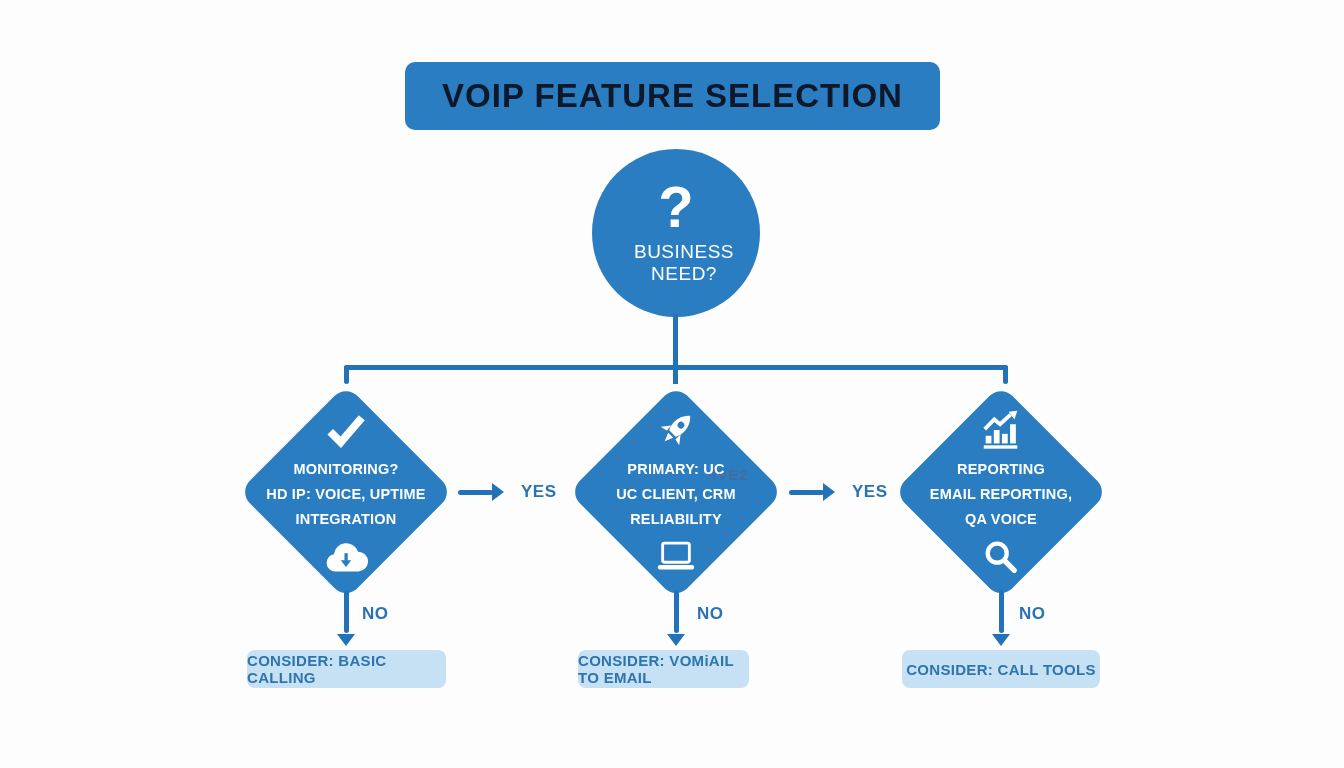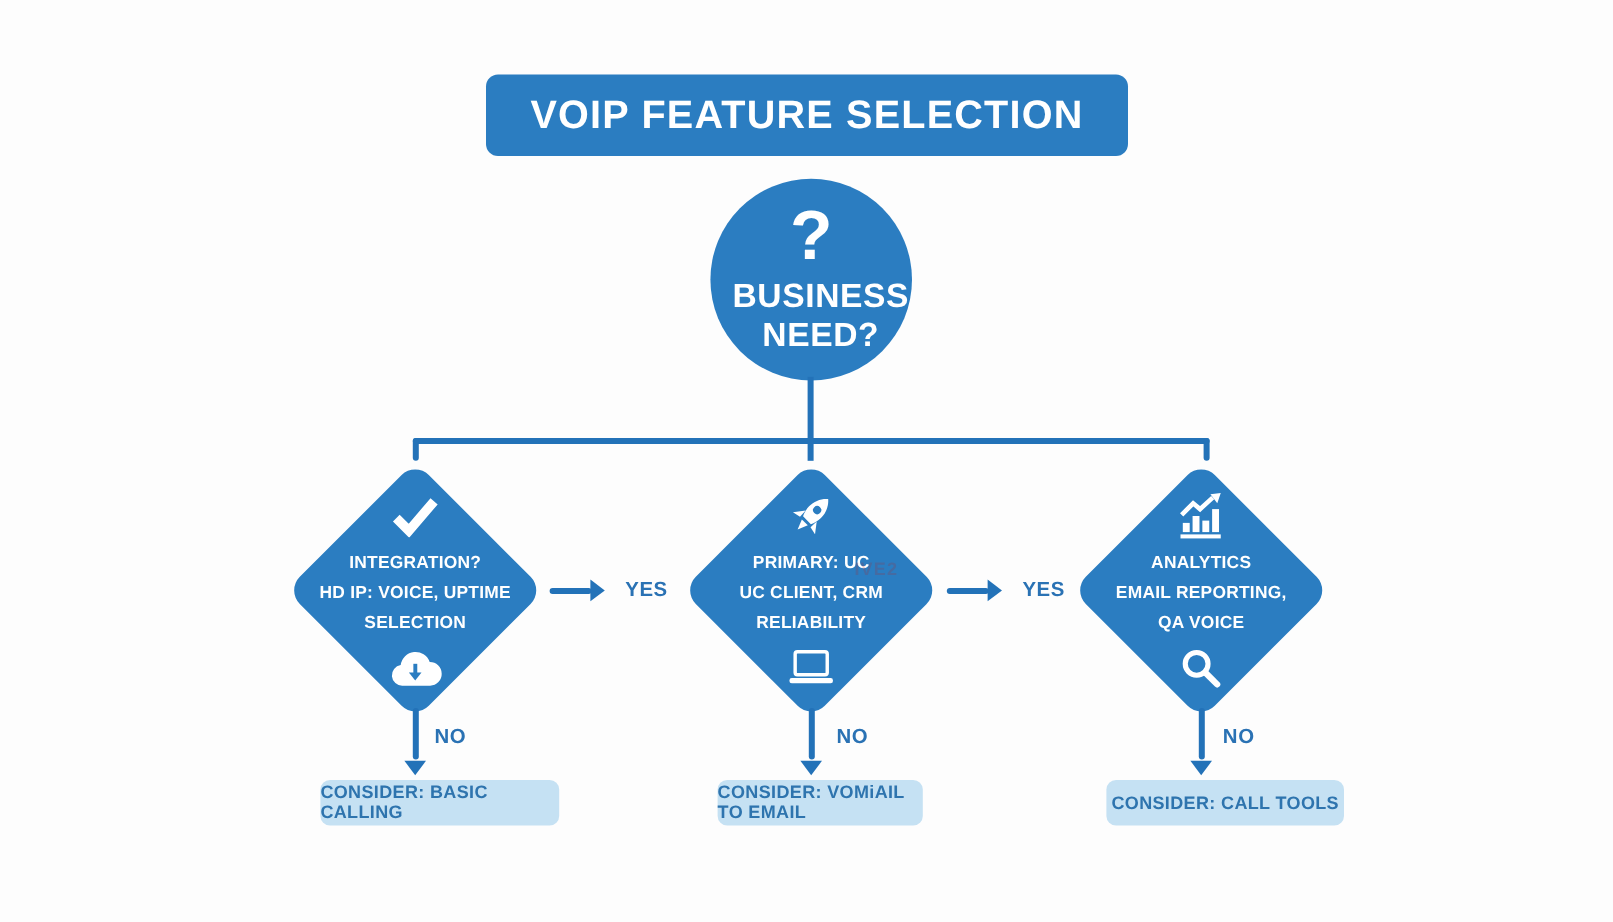--- a/index.html
+++ b/index.html
@@ -1,29 +1,29 @@
 <!DOCTYPE html>
 <html><head>
 <meta charset="utf-8">
 <style>
   html,body{margin:0;padding:0;background:#fdfdfd;}
   .stage{position:relative;width:1344px;height:768px;background:#fdfdfd;overflow:hidden;
          font-family:"Liberation Sans","DejaVu Sans",sans-serif;}
 
   
   .title{position:absolute;left:405px;top:62px;width:535px;height:68px;background:#2b7dc1;
-         border-radius:10px;color:#ffffff;font-weight:bold;font-size:33px;letter-spacing:1px;
+         border-radius:10px;color:#0f172a;font-weight:bold;font-size:33px;letter-spacing:1px;
          display:flex;align-items:center;justify-content:center;}
 
   
   .circle{position:absolute;left:592px;top:149px;width:168px;height:168px;border-radius:50%;
           background:#2b7dc1;display:flex;flex-direction:column;align-items:center;
           justify-content:center;color:#fff;}
   .circle .q{font-size:58px;font-weight:bold;line-height:0.9;margin-bottom:8px;}
-  .circle .cline{font-size:28px;font-weight:bold;line-height:1.15;letter-spacing:0.5px;margin-left:16px;}
+  .circle .cline{font-size:19px;font-weight:normal;line-height:1.15;letter-spacing:0.5px;margin-left:16px;}
 
   
   .line{position:absolute;background:#2372b8;}
   .rounded{border-radius:3px;}
 
   
   .diamond{position:absolute;width:152px;height:152px;background:#2b7dc1;border-radius:16px;
            transform:rotate(45deg);}
   .d-left{left:270px;top:416px;}
   .d-mid{left:600px;top:416px;}
@@ -54,21 +54,21 @@
   .arrow-down .shaft{position:absolute;left:6.5px;top:0;width:5px;height:43px;
                      background:#2372b8;border-radius:2.5px;}
   .arrow-down .head{position:absolute;left:0;bottom:0;width:0;height:0;
                     border-top:12px solid #2372b8;border-left:9px solid transparent;
                     border-right:9px solid transparent;}
   .lbl{position:absolute;font-size:17px;font-weight:bold;color:#2a72b4;letter-spacing:0.5px;}
 
   
   .consider{position:absolute;top:650px;height:38px;background:#c5e1f3;border-radius:8px;
             display:flex;align-items:center;justify-content:center;color:#2e74ae;
-            font-size:15px;font-weight:bold;letter-spacing:0.3px;margin-left:20px;}
+            font-size:15px;font-weight:bold;letter-spacing:0.3px;}
   .k-left{left:247px;width:199px;}
   .k-mid{left:578px;width:171px;}
   .k-right{left:902px;width:198px;}
 </style>
 </head>
 <body>
 
 <div class="stage">
 
   <div class="title">VOIP FEATURE SELECTION</div>
@@ -88,23 +88,23 @@
   <div class="diamond d-left"></div>
   <div class="diamond d-mid"></div>
   <div class="diamond d-right"></div>
 
   <div class="dcontent c-left">
     <div class="icon-box icon-top">
       <svg width="42" height="36" viewBox="0 0 48 40">
         <path d="M6 22 L18 34 L42 6" fill="none" stroke="#ffffff" stroke-width="9"></path>
       </svg>
     </div>
-    <div class="dline">INTEGRATION?</div>
+    <div class="dline">MONITORING?</div>
     <div class="dline">HD IP: VOICE, UPTIME</div>
-    <div class="dline">SELECTION</div>
+    <div class="dline">INTEGRATION</div>
     <div class="icon-box icon-bottom">
       <svg width="46" height="34" viewBox="0 0 48 34">
         <path d="M37 32H13a9 9 0 0 1-1.6-17.9 13 13 0 0 1 25.2-2.6A8 8 0 0 1 37 32z" fill="#ffffff"></path>
         <rect x="22.4" y="13" width="3.4" height="8" fill="#2b7dc1"></rect>
         <polygon points="18.5,20.5 29.5,20.5 24,27.5" fill="#2b7dc1"></polygon>
       </svg>
     </div>
   </div>
 
   <div class="dcontent c-mid">
@@ -136,21 +136,21 @@
       <svg width="46" height="44" viewBox="0 0 48 44">
         <rect x="8" y="28" width="6" height="8" fill="#ffffff"></rect>
         <rect x="16.5" y="22" width="6" height="14" fill="#ffffff"></rect>
         <rect x="25" y="26" width="6" height="10" fill="#ffffff"></rect>
         <rect x="33.5" y="16" width="6" height="20" fill="#ffffff"></rect>
         <rect x="6" y="38" width="35" height="3.5" fill="#ffffff"></rect>
         <path d="M7 21 L17 11 L23 16 L34 6" fill="none" stroke="#ffffff" stroke-width="4"></path>
         <polygon points="41,2 32,3 38,11" fill="#ffffff"></polygon>
       </svg>
     </div>
-    <div class="dline">ANALYTICS</div>
+    <div class="dline">REPORTING</div>
     <div class="dline">EMAIL REPORTING,</div>
     <div class="dline">QA VOICE</div>
     <div class="icon-box icon-bottom">
       <svg width="38" height="38" viewBox="0 0 40 40">
         <circle cx="16" cy="16" r="10" fill="none" stroke="#ffffff" stroke-width="4.5"></circle>
         <line x1="24" y1="24" x2="34" y2="34" stroke="#ffffff" stroke-width="5.5" stroke-linecap="round"></line>
       </svg>
     </div>
   </div>
 

